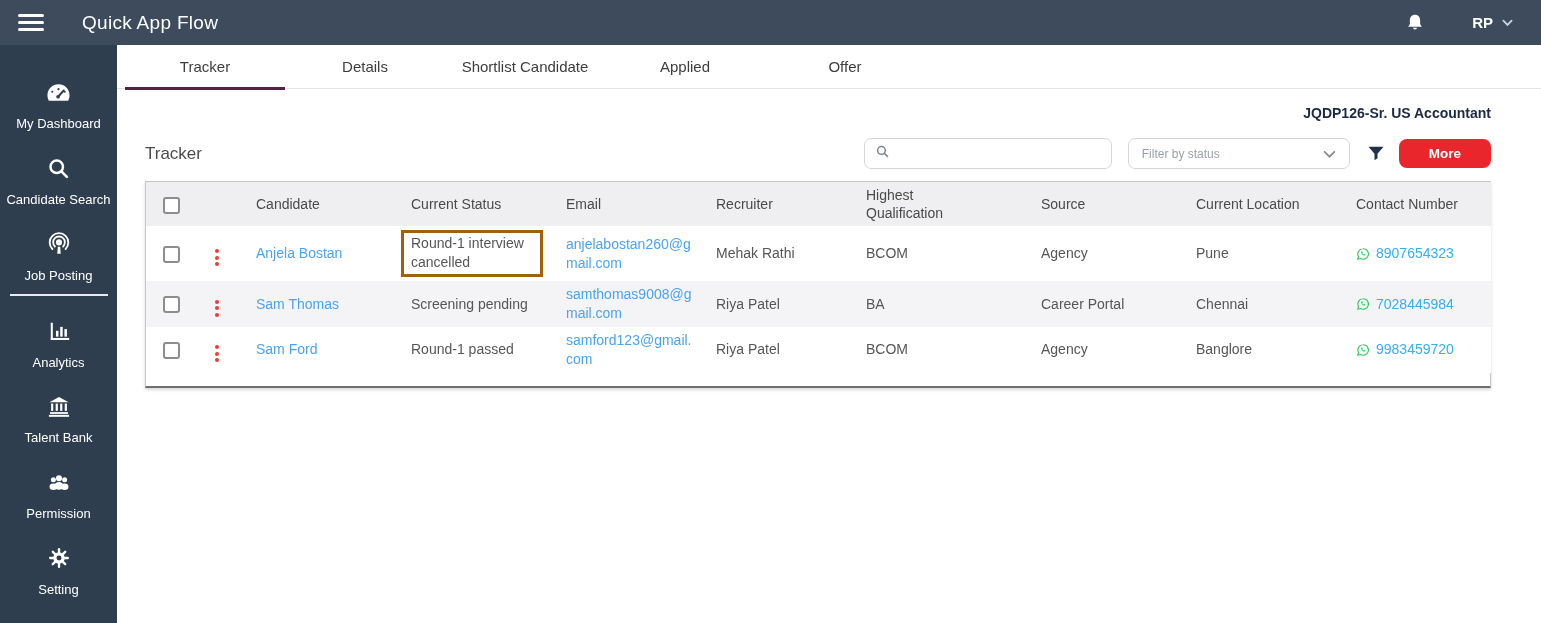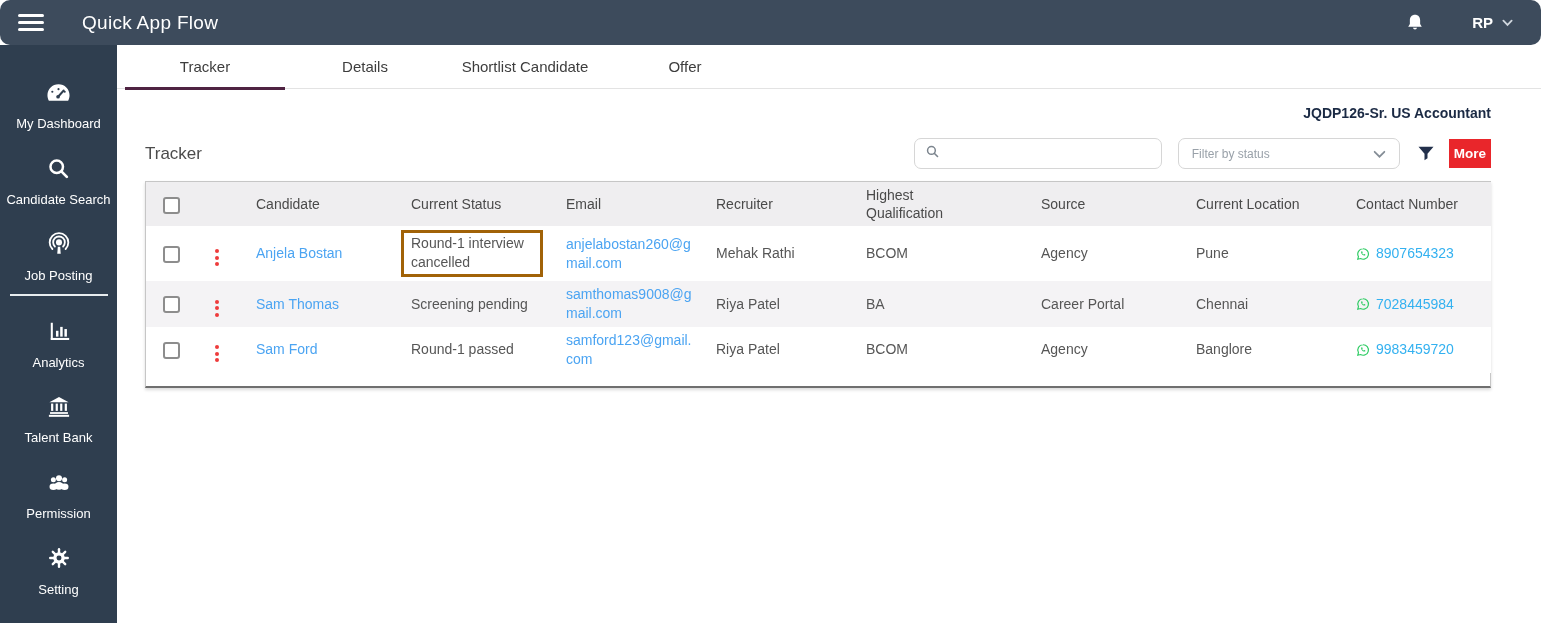--- a/index.html
+++ b/index.html
@@ -1,21 +1,21 @@
 <!DOCTYPE html>
 <html><head>
 <meta charset="utf-8">
 <style>
   * { margin:0; padding:0; box-sizing:border-box; }
   html,body { width:1541px; height:623px; }
   body { font-family:"Liberation Sans", sans-serif; background:#fff; overflow:hidden; }
   .screen { width:1541px; height:623px; display:flex; flex-direction:column; }
 
   
-  .app-header { height:45px; background:#3d4b5c; display:flex; align-items:center; padding:0 28px 0 18px; flex-shrink:0;border-radius:10px; }
+  .app-header { height:45px; background:#3d4b5c; display:flex; align-items:center; padding:0 28px 0 18px; flex-shrink:0; }
   .hamburger { width:26px; display:flex; flex-direction:column; gap:4.5px; cursor:pointer; margin-right:38px; }
   .hamburger i { display:block; height:2.6px; background:#fff; border-radius:2px; }
   .app-title { color:#fff; font-size:19px; letter-spacing:.3px; font-weight:500; }
   .header-spacer { flex:1; }
   .bell-btn { margin-right:46px; cursor:pointer; display:flex; align-items:center; }
   .user-menu { display:flex; align-items:center; gap:9px; color:#fff; font-size:15px; font-weight:bold; cursor:pointer; }
   .user-menu .caret { color:#cfd6dd; display:flex; }
 
   
   .main { flex:1; display:flex; min-height:0; }
@@ -35,21 +35,21 @@
 
   .job-ref { text-align:right; padding:16px 50px 0 0; font-size:14px; font-weight:bold; color:#1b2a44; }
 
   .toolbar { display:flex; align-items:center; margin:17px 50px 0 28px; }
   .section-title { font-size:17px; color:#4c4c4c; margin-right:auto; }
   .search-box { width:248px; height:31px; border:1px solid #d6d6d6; border-radius:7px; display:flex; align-items:center; padding:0 10px; gap:9px; background:#fff; }
   .search-box input { border:none; outline:none; flex:1; font-size:13px; color:#444; font-family:inherit; background:transparent; min-width:0; }
   .filter-box { width:222px; height:31px; border:1px solid #d6d6d6; border-radius:7px; margin-left:16px; display:flex; align-items:center; justify-content:space-between; padding:0 13px; cursor:pointer; background:#fff; }
   .filter-box .ph { color:#99a1a9; font-size:12px; }
   .funnel-btn { margin-left:16px; cursor:pointer; display:flex; align-items:center; }
-  .more-btn { margin-left:13px; background:#e9262b; color:#fff; border:none; border-radius:0; font-size:13.5px; font-weight:bold; padding:7px 5px; cursor:pointer; font-family:inherit; }
+  .more-btn { margin-left:13px; background:#e9262b; color:#fff; border:none; border-radius:8px; font-size:13.5px; font-weight:bold; padding:7px 30px; cursor:pointer; font-family:inherit; }
 
   
   .table-card { margin:12px 50px 0 28px; border:1px solid #c6c6c6; border-bottom:2px solid #6f6f6f; box-shadow:0 2px 3px rgba(0,0,0,.15); padding-bottom:13px; background:#fff; }
   table { width:100%; border-collapse:collapse; table-layout:fixed; font-size:14px; }
   col.c-check{width:50px;} col.c-kebab{width:45px;} col.c-cand{width:155px;} col.c-status{width:155px;}
   col.c-email{width:150px;} col.c-recr{width:150px;} col.c-qual{width:175px;} col.c-src{width:155px;}
   col.c-loc{width:160px;} col.c-phone{width:150px;}
   thead tr { background:#efeef0; height:43px; }
   th { font-weight:normal; color:#4a4a4a; text-align:left; padding:4px 8px 4px 15px; line-height:1.3; }
   th .thw { display:inline-block; max-width:112px; }
@@ -194,20 +194,21 @@
         <span class="lbl">Setting</span>
       </div>
     </aside>
 
     <section class="content">
 
       <nav class="tabs">
         <div class="tab active">Tracker</div>
         <div class="tab">Details</div>
         <div class="tab">Shortlist Candidate</div>
+        <div class="tab">Applied</div>
         <div class="tab">Offer</div>
       </nav>
 
       <div class="job-ref">JQDP126-Sr. US Accountant</div>
 
       <div class="toolbar">
         <span class="section-title">Tracker</span>
 
         <div class="search-box">
           <span>

